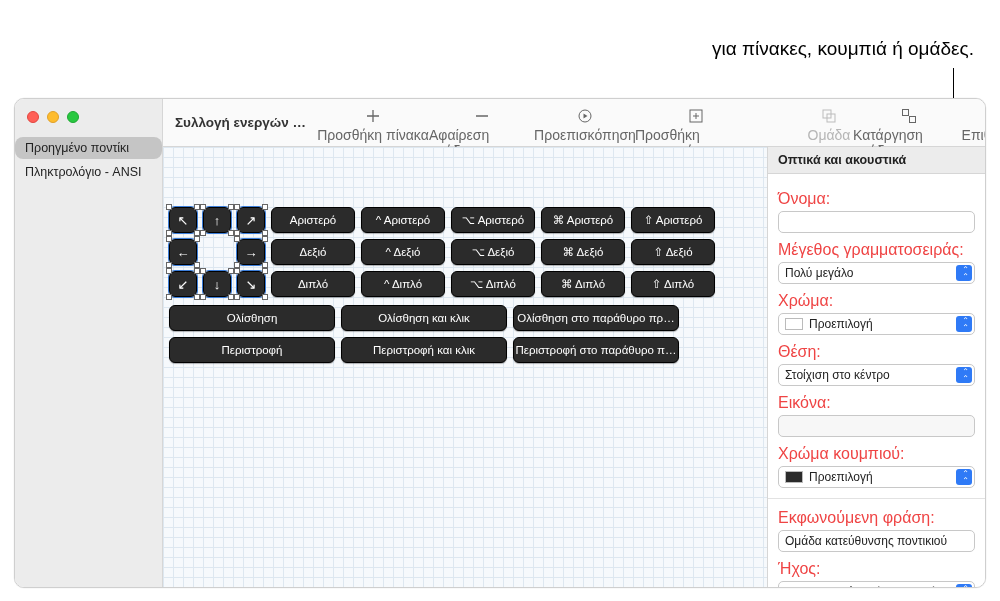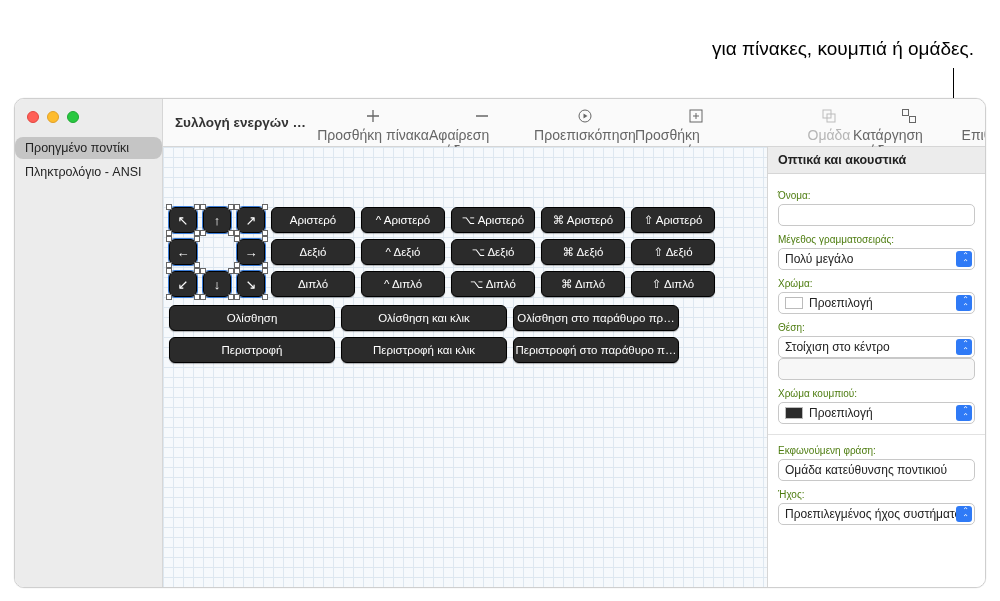--- a/index.html
+++ b/index.html
@@ -148,21 +148,21 @@
     color: #222;
   }
   .insp-head {
     background: #ececec;
     font-weight: 600;
     font-size: 12.5px;
     padding: 6px 10px;
     border-bottom: 1px solid #d6d6d6;
   }
   .insp-body { padding: 8px 10px; }
-  .lbl { font-size: 10px; margin: 8px 0 3px 0; color:#4d7c0f; }
+  .lbl { font-size: 16px; margin: 8px 0 3px 0; color:#ef4444; }
   .field, .select {
     width: 100%;
     border: 1px solid #c8c8c8;
     border-radius: 5px;
     font-size: 12px;
     height: 22px;
     padding: 2px 22px 2px 6px;
     background: #fff;
     position: relative;
     display:flex; align-items:center;
@@ -393,20 +393,21 @@
           <div class="select">
               <span class="swatch" style="background:#fff"></span>
               <span>Προεπιλογή</span>
             </div>
 
           <div class="lbl">Θέση:</div>
           <div class="select">
               <span>Στοίχιση στο κέντρο</span>
             </div>
 
+          <div class="lbl">Εικόνα:</div>
           <div class="select noarrow">
               <span></span>
             </div>
 
           <div class="lbl">Χρώμα κουμπιού:</div>
           <div class="select">
               <span class="swatch" style="background:#2b2b2b"></span>
               <span>Προεπιλογή</span>
             </div>
 

